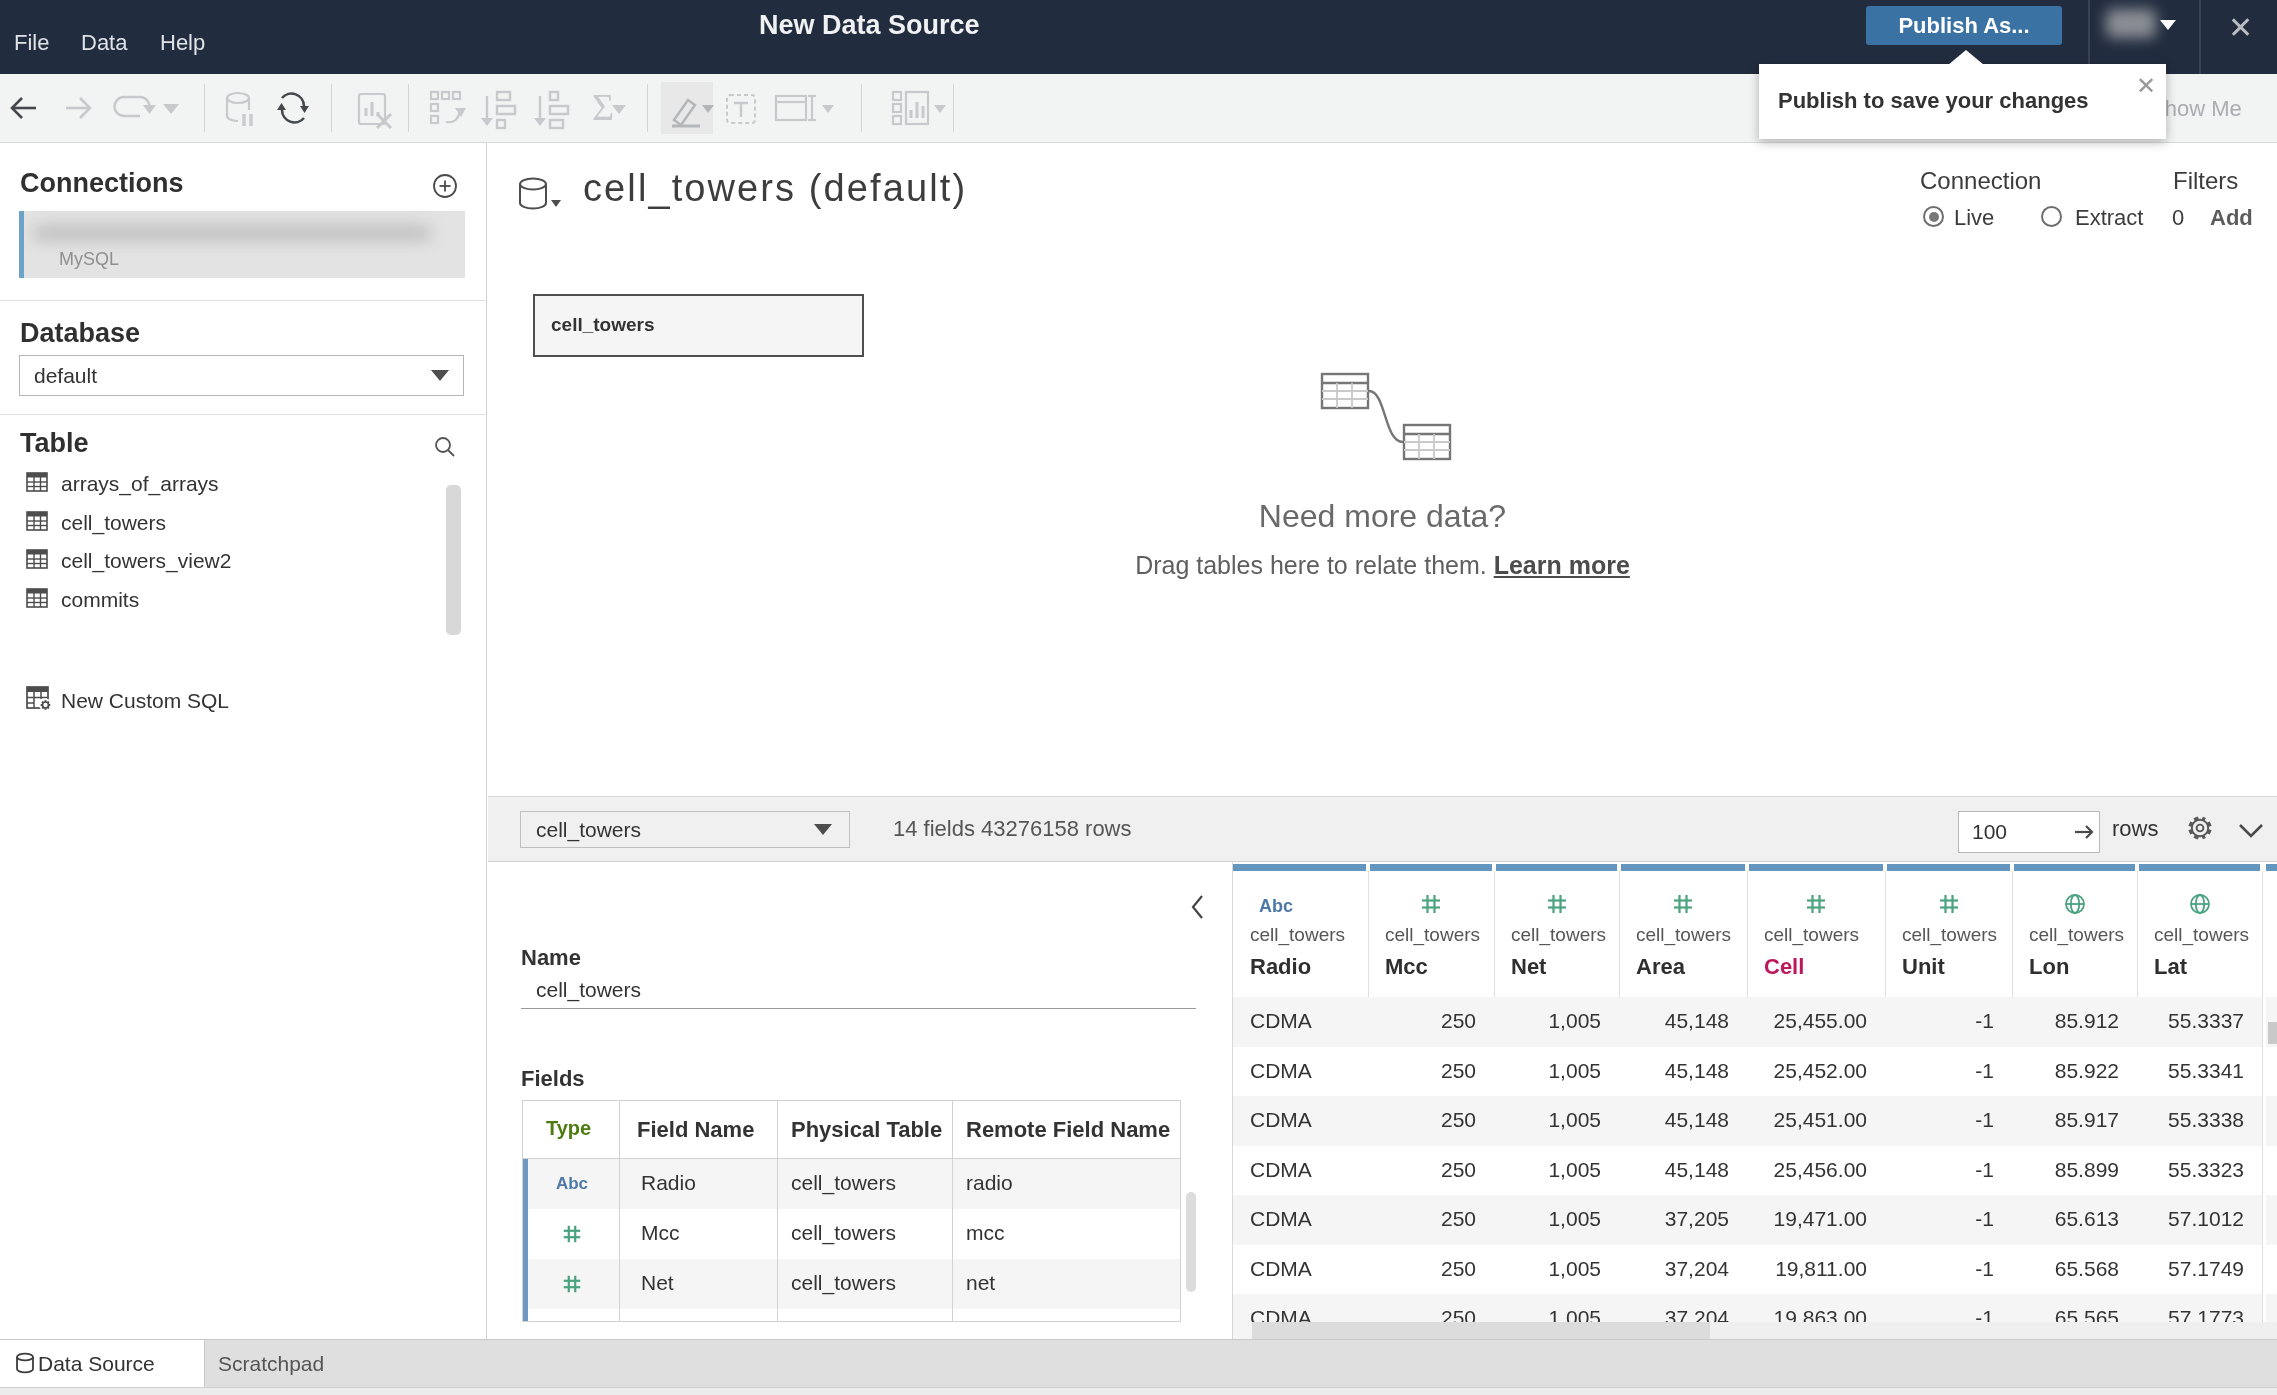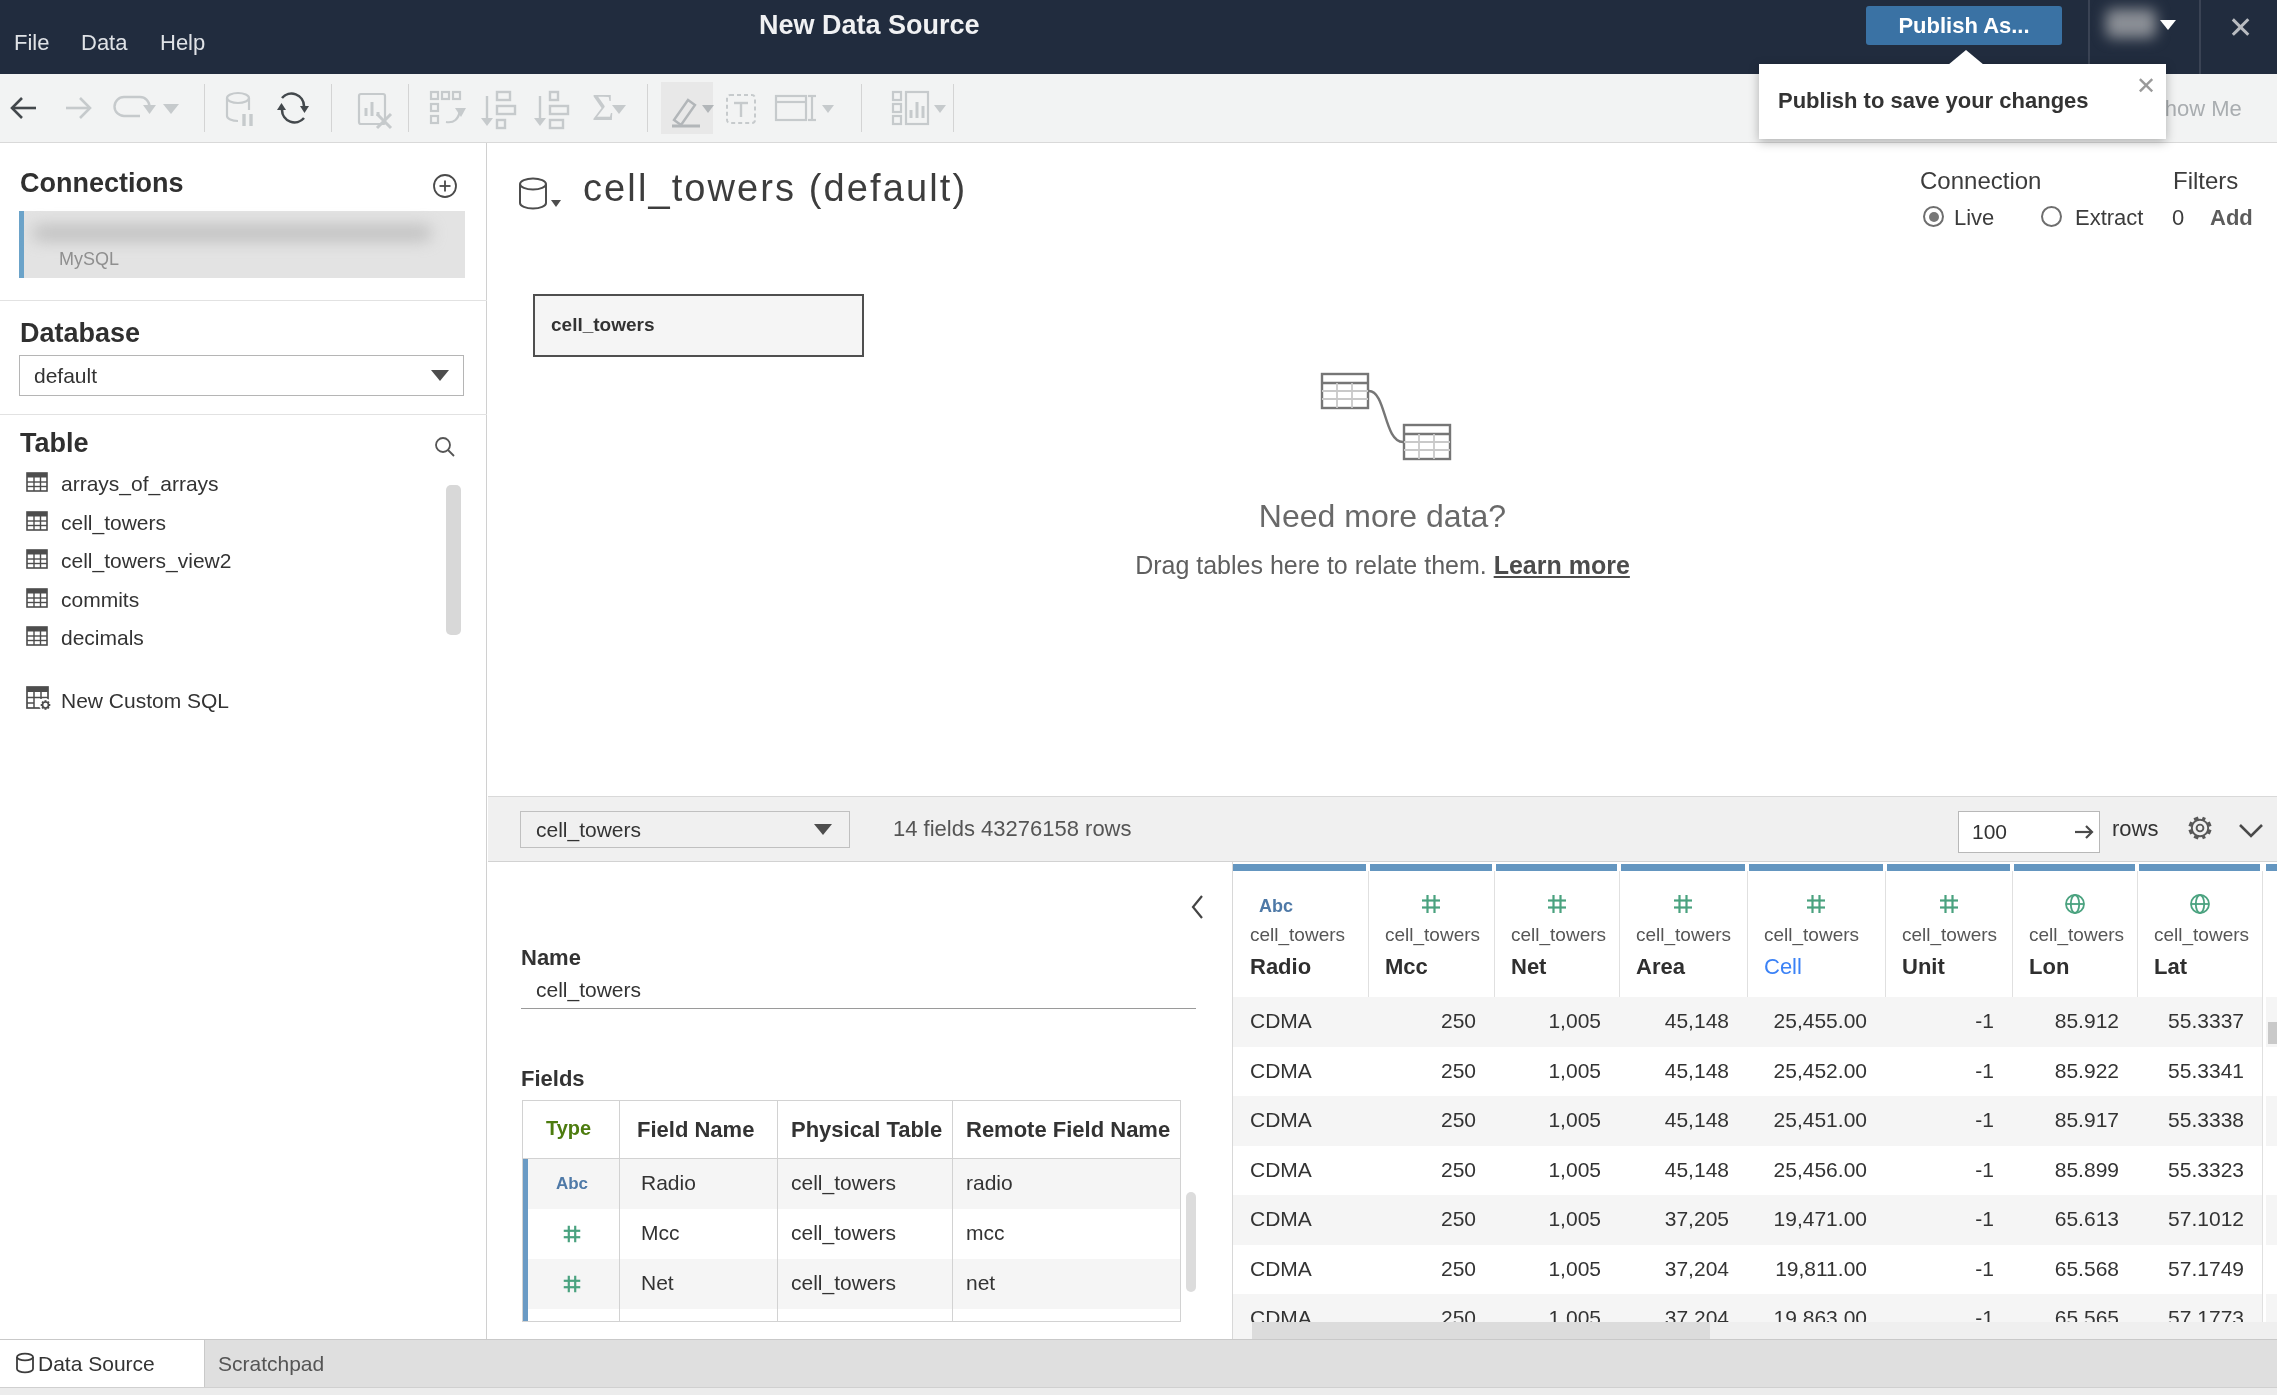--- a/index.html
+++ b/index.html
@@ -252,31 +252,20 @@
 <div class="titem" style="top:436.5px;">
       <svg width="22" height="20" viewBox="0 0 22 20" style="position:absolute;left:0;top:8px;">
 <rect x="1" y="1" width="20" height="18" fill="none" stroke="#4d4d4d" stroke-width="1.6"></rect>
 <rect x="1" y="1" width="20" height="4.5" fill="#4d4d4d"></rect>
 <line x1="8" y1="5" x2="8" y2="19" stroke="#4d4d4d" stroke-width="1.4"></line>
 <line x1="14.5" y1="5" x2="14.5" y2="19" stroke="#4d4d4d" stroke-width="1.4"></line>
 <line x1="1" y1="10" x2="21" y2="10" stroke="#4d4d4d" stroke-width="1.4"></line>
 <line x1="1" y1="14.5" x2="21" y2="14.5" stroke="#4d4d4d" stroke-width="1.4"></line>
 </svg>
       <div class="tx">commits</div>
-    </div>
-<div class="titem" style="top:475px;">
-      <svg width="22" height="20" viewBox="0 0 22 20" style="position:absolute;left:0;top:8px;">
-<rect x="1" y="1" width="20" height="18" fill="none" stroke="#4d4d4d" stroke-width="1.6"></rect>
-<rect x="1" y="1" width="20" height="4.5" fill="#4d4d4d"></rect>
-<line x1="8" y1="5" x2="8" y2="19" stroke="#4d4d4d" stroke-width="1.4"></line>
-<line x1="14.5" y1="5" x2="14.5" y2="19" stroke="#4d4d4d" stroke-width="1.4"></line>
-<line x1="1" y1="10" x2="21" y2="10" stroke="#4d4d4d" stroke-width="1.4"></line>
-<line x1="1" y1="14.5" x2="21" y2="14.5" stroke="#4d4d4d" stroke-width="1.4"></line>
-</svg>
-      <div class="tx">decimals</div>
     </div>
 <div class="titem" style="top:538px;padding-left:34px;">
       <svg width="28" height="26" viewBox="0 0 28 26" style="position:absolute;left:0;top:5px;">
 <rect x="1" y="1" width="21" height="21" fill="none" stroke="#4d4d4d" stroke-width="1.7"></rect>
 <rect x="1" y="1" width="21" height="5" fill="#4d4d4d"></rect>
 <line x1="8" y1="6" x2="8" y2="22" stroke="#4d4d4d" stroke-width="1.5"></line>
 <line x1="15" y1="6" x2="15" y2="13" stroke="#4d4d4d" stroke-width="1.5"></line>
 <line x1="1" y1="11.5" x2="22" y2="11.5" stroke="#4d4d4d" stroke-width="1.5"></line>
 <line x1="1" y1="17" x2="8" y2="17" stroke="#4d4d4d" stroke-width="1.5"></line>
 <circle cx="19.5" cy="19" r="6.5" fill="#fff"></circle>
@@ -483,21 +472,21 @@
 <div style="position:absolute;left:516px;top:2px;width:134px;height:7px;background:#6496c0;"></div>
 <svg width="24" height="24" viewBox="0 0 24 24" style="position:absolute;left:571.0px;top:30px;">
 <g stroke="#4aa27f" stroke-width="2.2" fill="none">
 <line x1="8.5" y1="3" x2="8.5" y2="21"></line>
         <line x1="15.5" y1="3" x2="15.5" y2="21"></line>
 <line x1="3" y1="8.5" x2="21" y2="8.5"></line>
         <line x1="3" y1="15.5" x2="21" y2="15.5"></line>
 </g>
     </svg>
 <div style="position:absolute;left:531px;top:62px;font-size:19px;color:#565656;">cell_towers</div>
-<div style="position:absolute;left:531px;top:92px;font-size:22px;font-weight:normal;color:#3b82f6;">Cell</div>
+<div style="position:absolute;left:531px;top:92px;font-size:22px;font-weight:bold;color:#be185d;">Cell</div>
 <div style="position:absolute;left:652px;top:9px;width:1px;height:468px;background:#e0e0e0;"></div>
 <div style="position:absolute;left:654px;top:2px;width:123px;height:7px;background:#6496c0;"></div>
 <svg width="24" height="24" viewBox="0 0 24 24" style="position:absolute;left:703.5px;top:30px;">
 <g stroke="#4aa27f" stroke-width="2.2" fill="none">
 <line x1="8.5" y1="3" x2="8.5" y2="21"></line>
         <line x1="15.5" y1="3" x2="15.5" y2="21"></line>
 <line x1="3" y1="8.5" x2="21" y2="8.5"></line>
         <line x1="3" y1="15.5" x2="21" y2="15.5"></line>
 </g>
     </svg>

